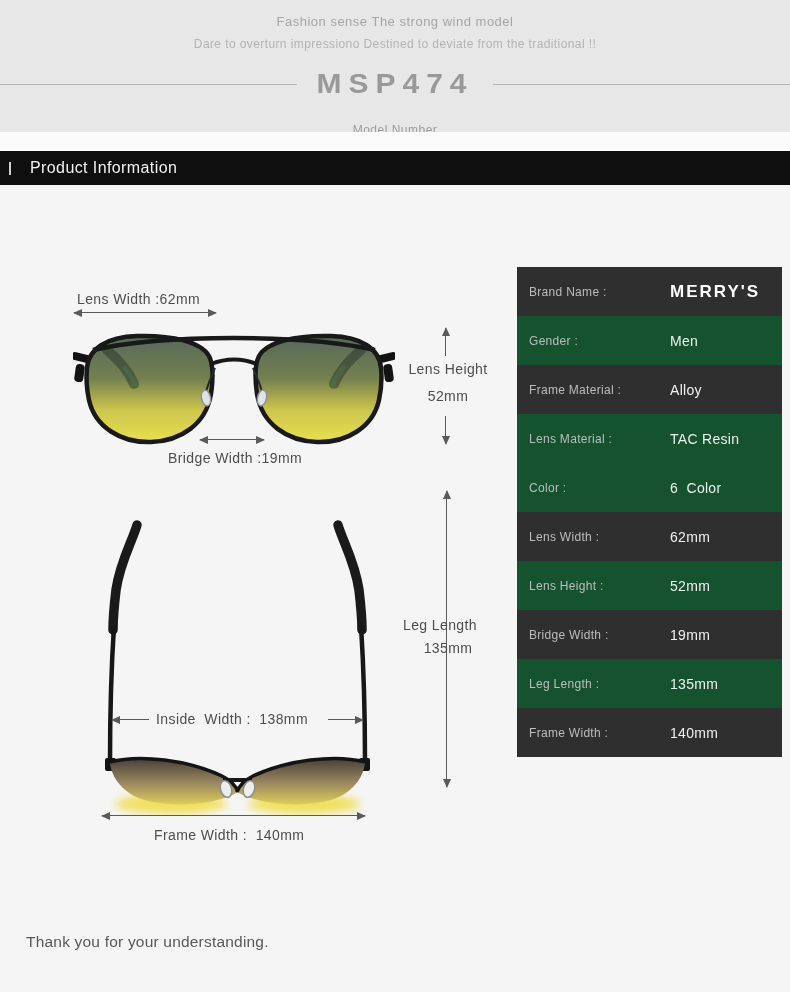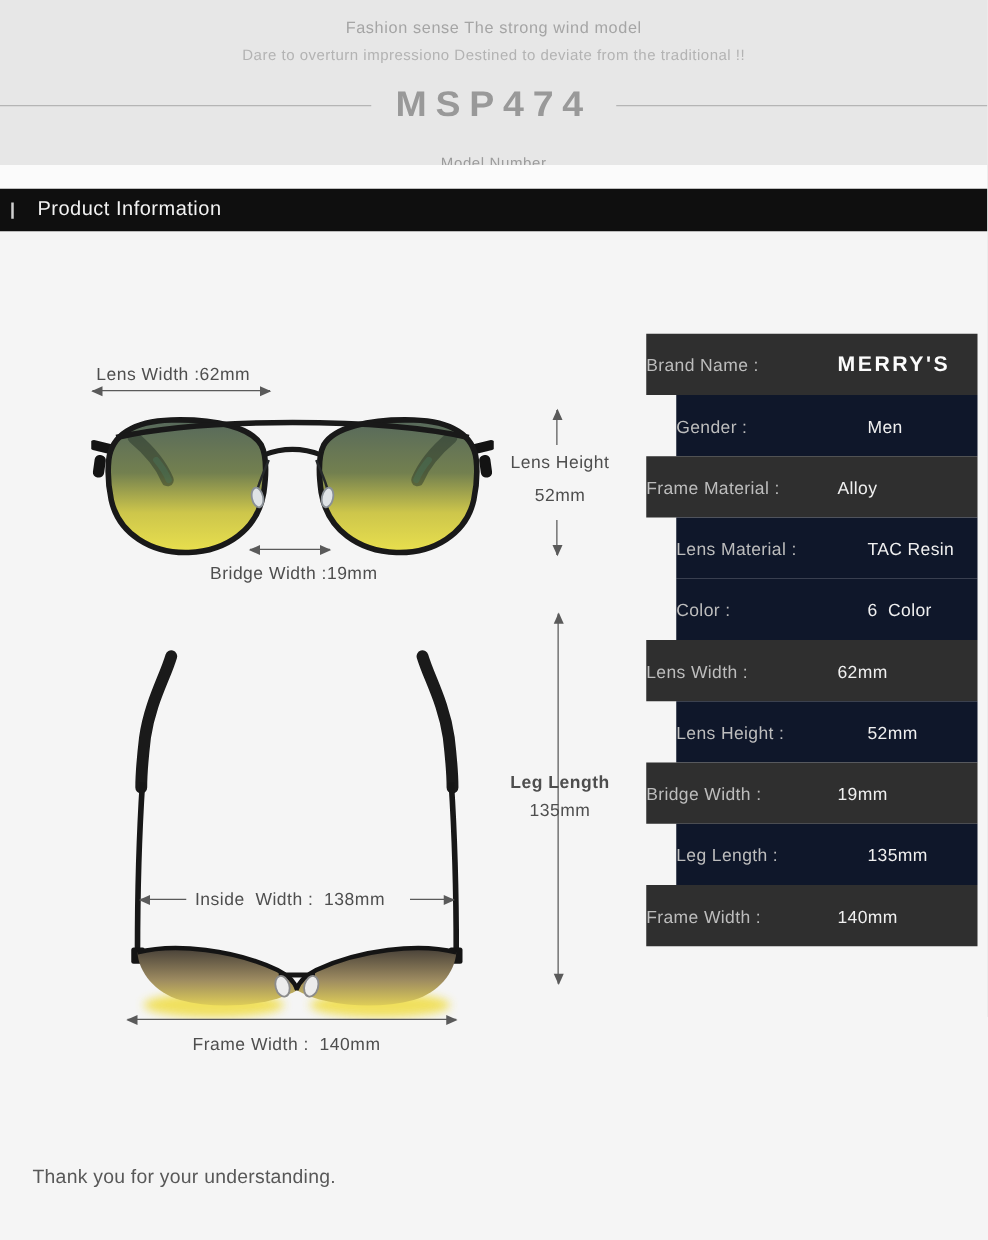--- a/index.html
+++ b/index.html
@@ -44,22 +44,22 @@
       border-left:4px solid transparent; border-right:4px solid transparent; border-bottom:9px solid #5a5a5a; }
   .v-arrow.head-d::after { content:""; position:absolute; bottom:-1px; left:-3.5px; width:0; height:0;
       border-left:4px solid transparent; border-right:4px solid transparent; border-top:9px solid #5a5a5a; }
 
   .glasses-svg { position:absolute; }
 
   
   .spec-table { position:absolute; top:267px; left:517px; width:265px; }
   .spec-row { display:flex; align-items:center; height:49px; }
   .spec-row.odd  { background:#2f2f2f; }
-  .spec-row.even { background:#0f172a;margin-left:24px; }
-  .spec-label { width:153px; font-size:14px; color:#bdbdbd;
+  .spec-row.even { background:#14532d; }
+  .spec-label { width:153px; padding-left:12px; font-size:12px; color:#bdbdbd;
                 letter-spacing:.3px; white-space:pre; }
   .spec-value { font-size:14px; color:#f0f0f0; letter-spacing:.3px; white-space:pre; }
   .spec-value.brand-logo { font-size:17px; font-weight:bold; letter-spacing:2px; color:#fcfcfc; }
 
   
   .note-line { position:absolute; left:26px; font-size:15.5px; color:#585858; letter-spacing:.2px; white-space:pre; }
 </style>
 </head>
 <body>
 
@@ -165,21 +165,21 @@
       <path d="M14,250 C44,242 92,248 126,264 C136,269 141,274 142,280 C120,293 78,296 48,288 C28,282 15,266 14,250 Z" fill="url(#lensTopGrad)"></path>
       <path d="M14,250 C44,242 92,248 126,264 C134,268 140,274 142,280" stroke="#141414" stroke-width="3.5" fill="none"></path>
     </g>
 
     <path d="M127,268 L156,268" stroke="#161616" stroke-width="4"></path>
     <ellipse cx="130" cy="277" rx="5.5" ry="8.5" transform="rotate(-16 130 277)" fill="#ececec" stroke="#8c8c8c" stroke-width="1.5"></ellipse>
     <ellipse cx="153" cy="277" rx="5.5" ry="8.5" transform="rotate(16 153 277)" fill="#ececec" stroke="#8c8c8c" stroke-width="1.5"></ellipse>
   </svg>
 
   <div class="v-arrow head-u head-d" style="left:446px; top:491px; height:296px;"></div>
-  <div class="dim center" style="left:398px; top:617px; width:100px;font-weight:bold;">Leg Length</div>
+  <div class="dim center" style="left:390px; top:617px; width:100px;">Leg Length</div>
   <div class="dim center" style="left:398px; top:640px; width:100px;">135mm</div>
 
   <div class="h-arrow head-l" style="left:112px; top:719px; width:37px;"></div>
   <div class="dim" style="left:156px; top:711px;">Inside  Width :  138mm</div>
   <div class="h-arrow head-r" style="left:328px; top:719px; width:35px;"></div>
 
   <div class="h-arrow head-l head-r" style="left:102px; top:815px; width:263px;"></div>
   <div class="dim" style="left:154px; top:827px;">Frame Width :  140mm</div>
 
   <div class="spec-table">

